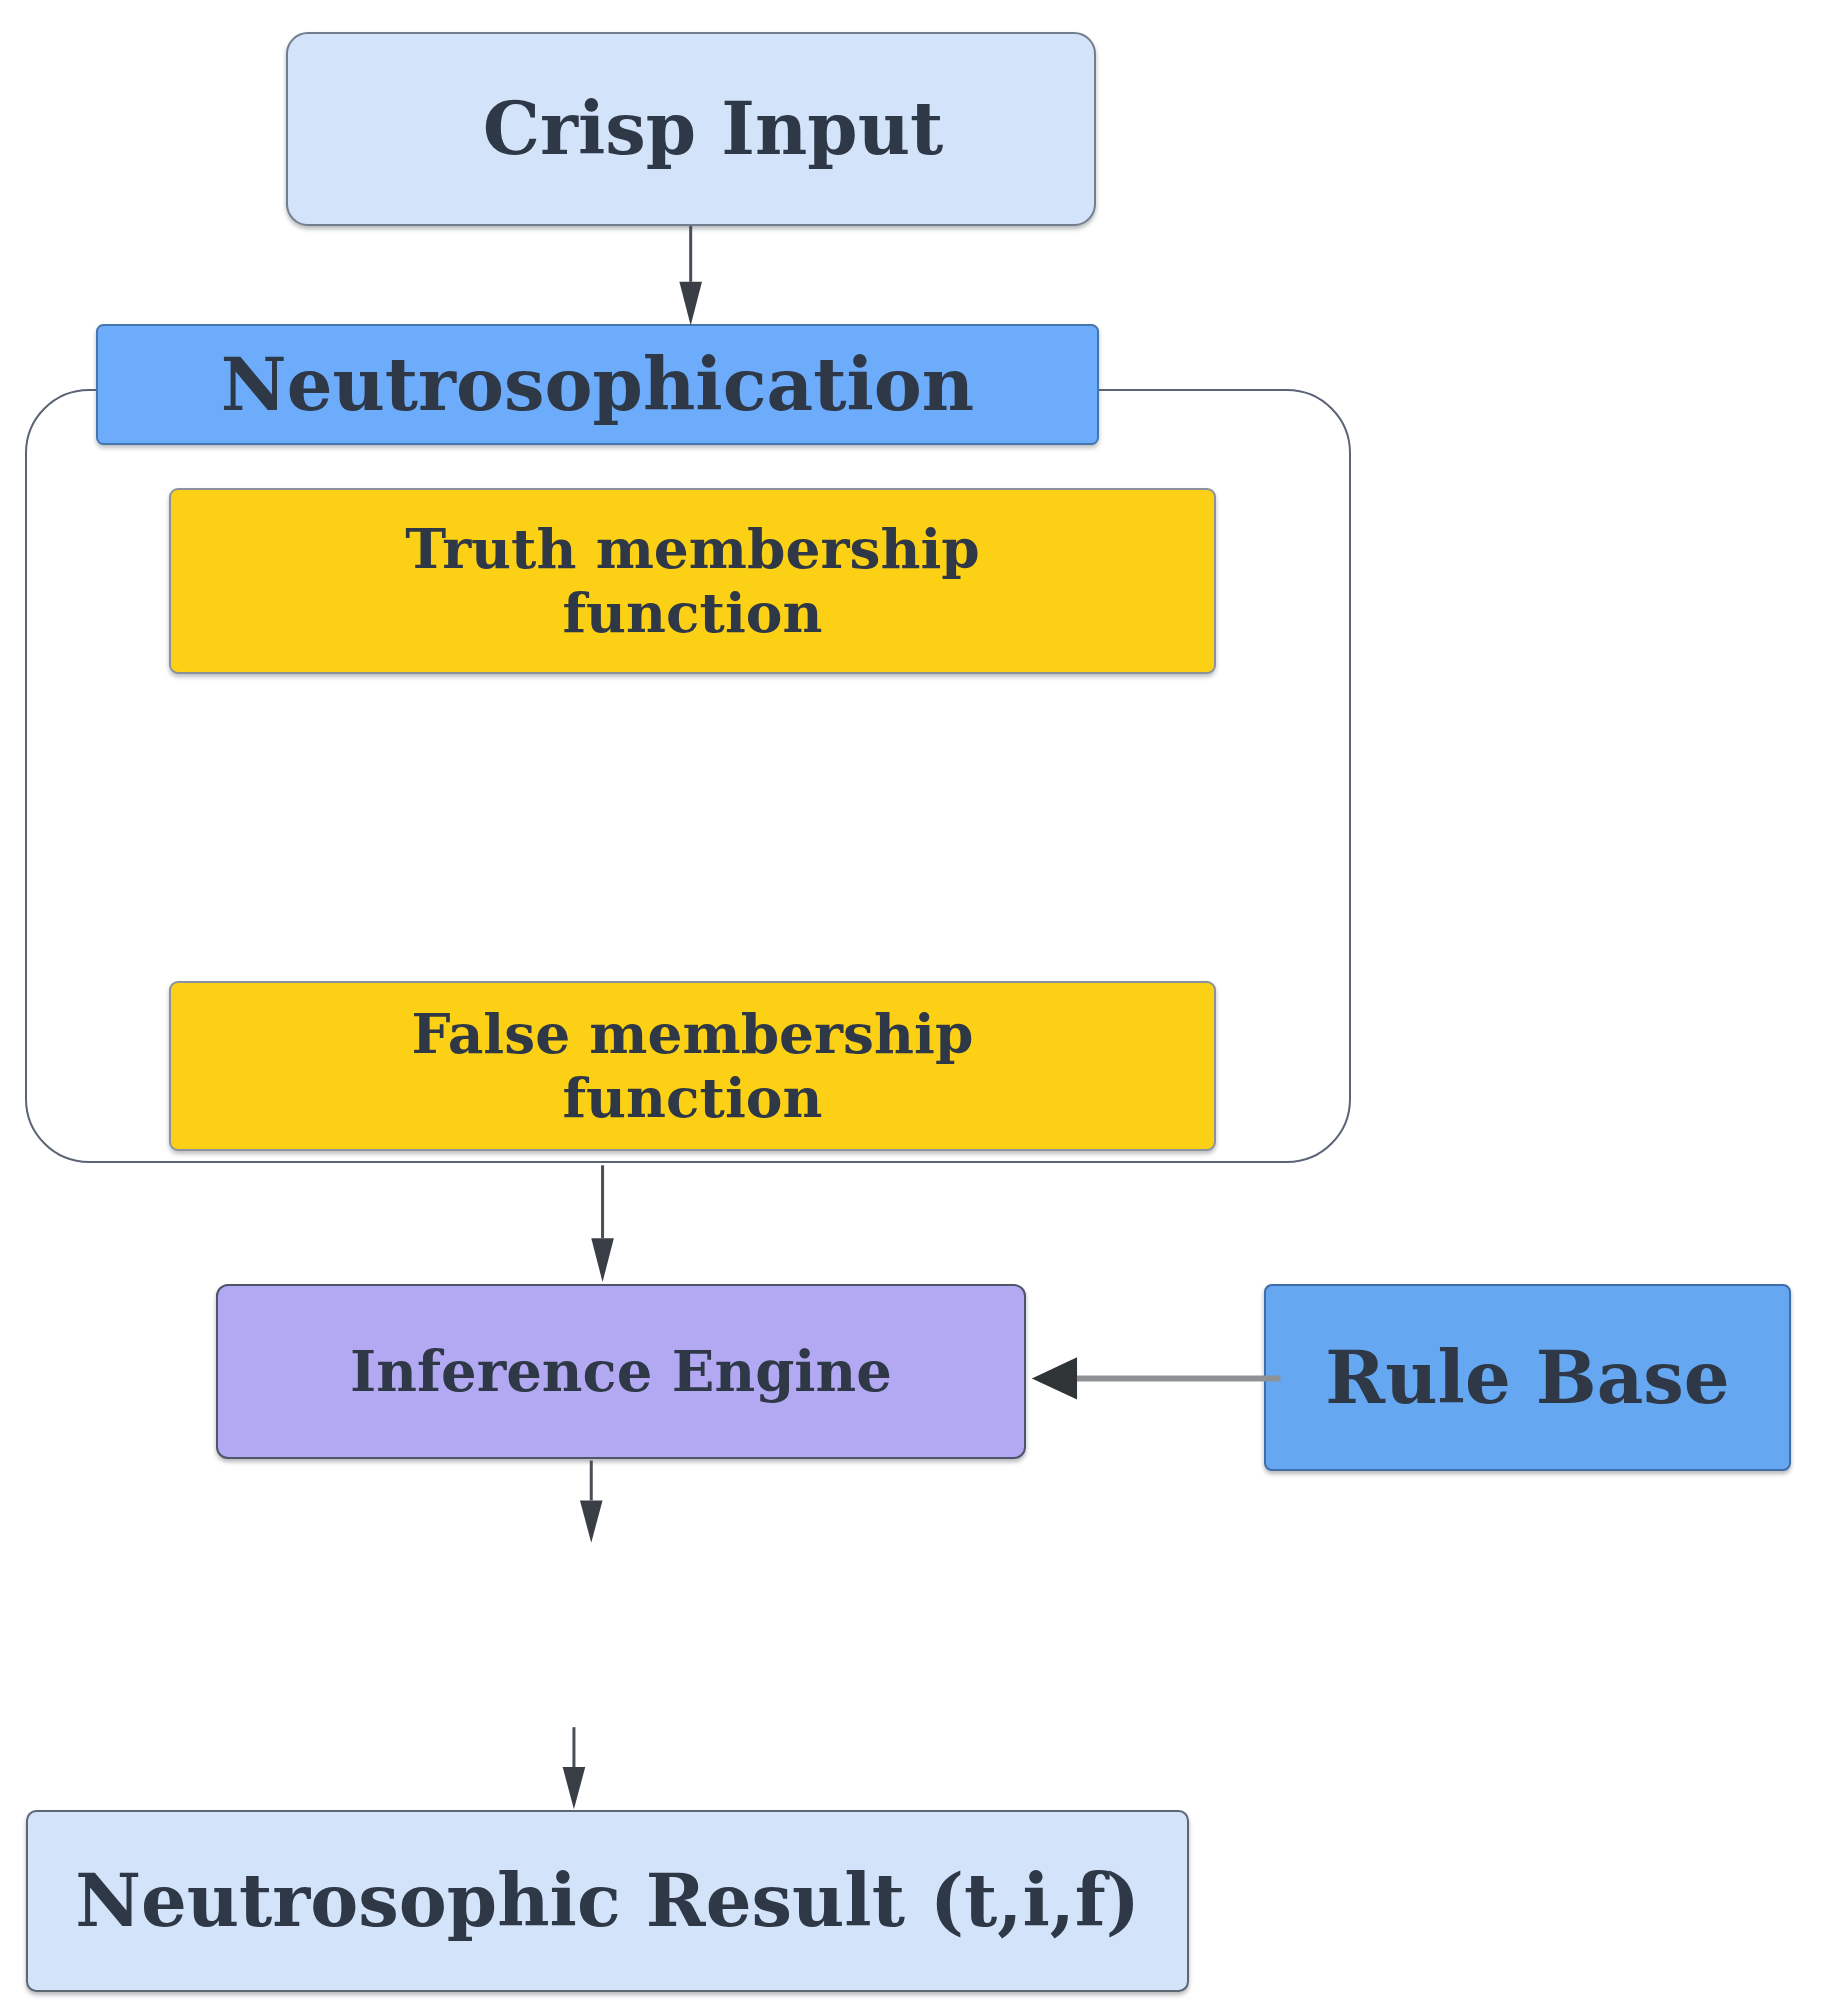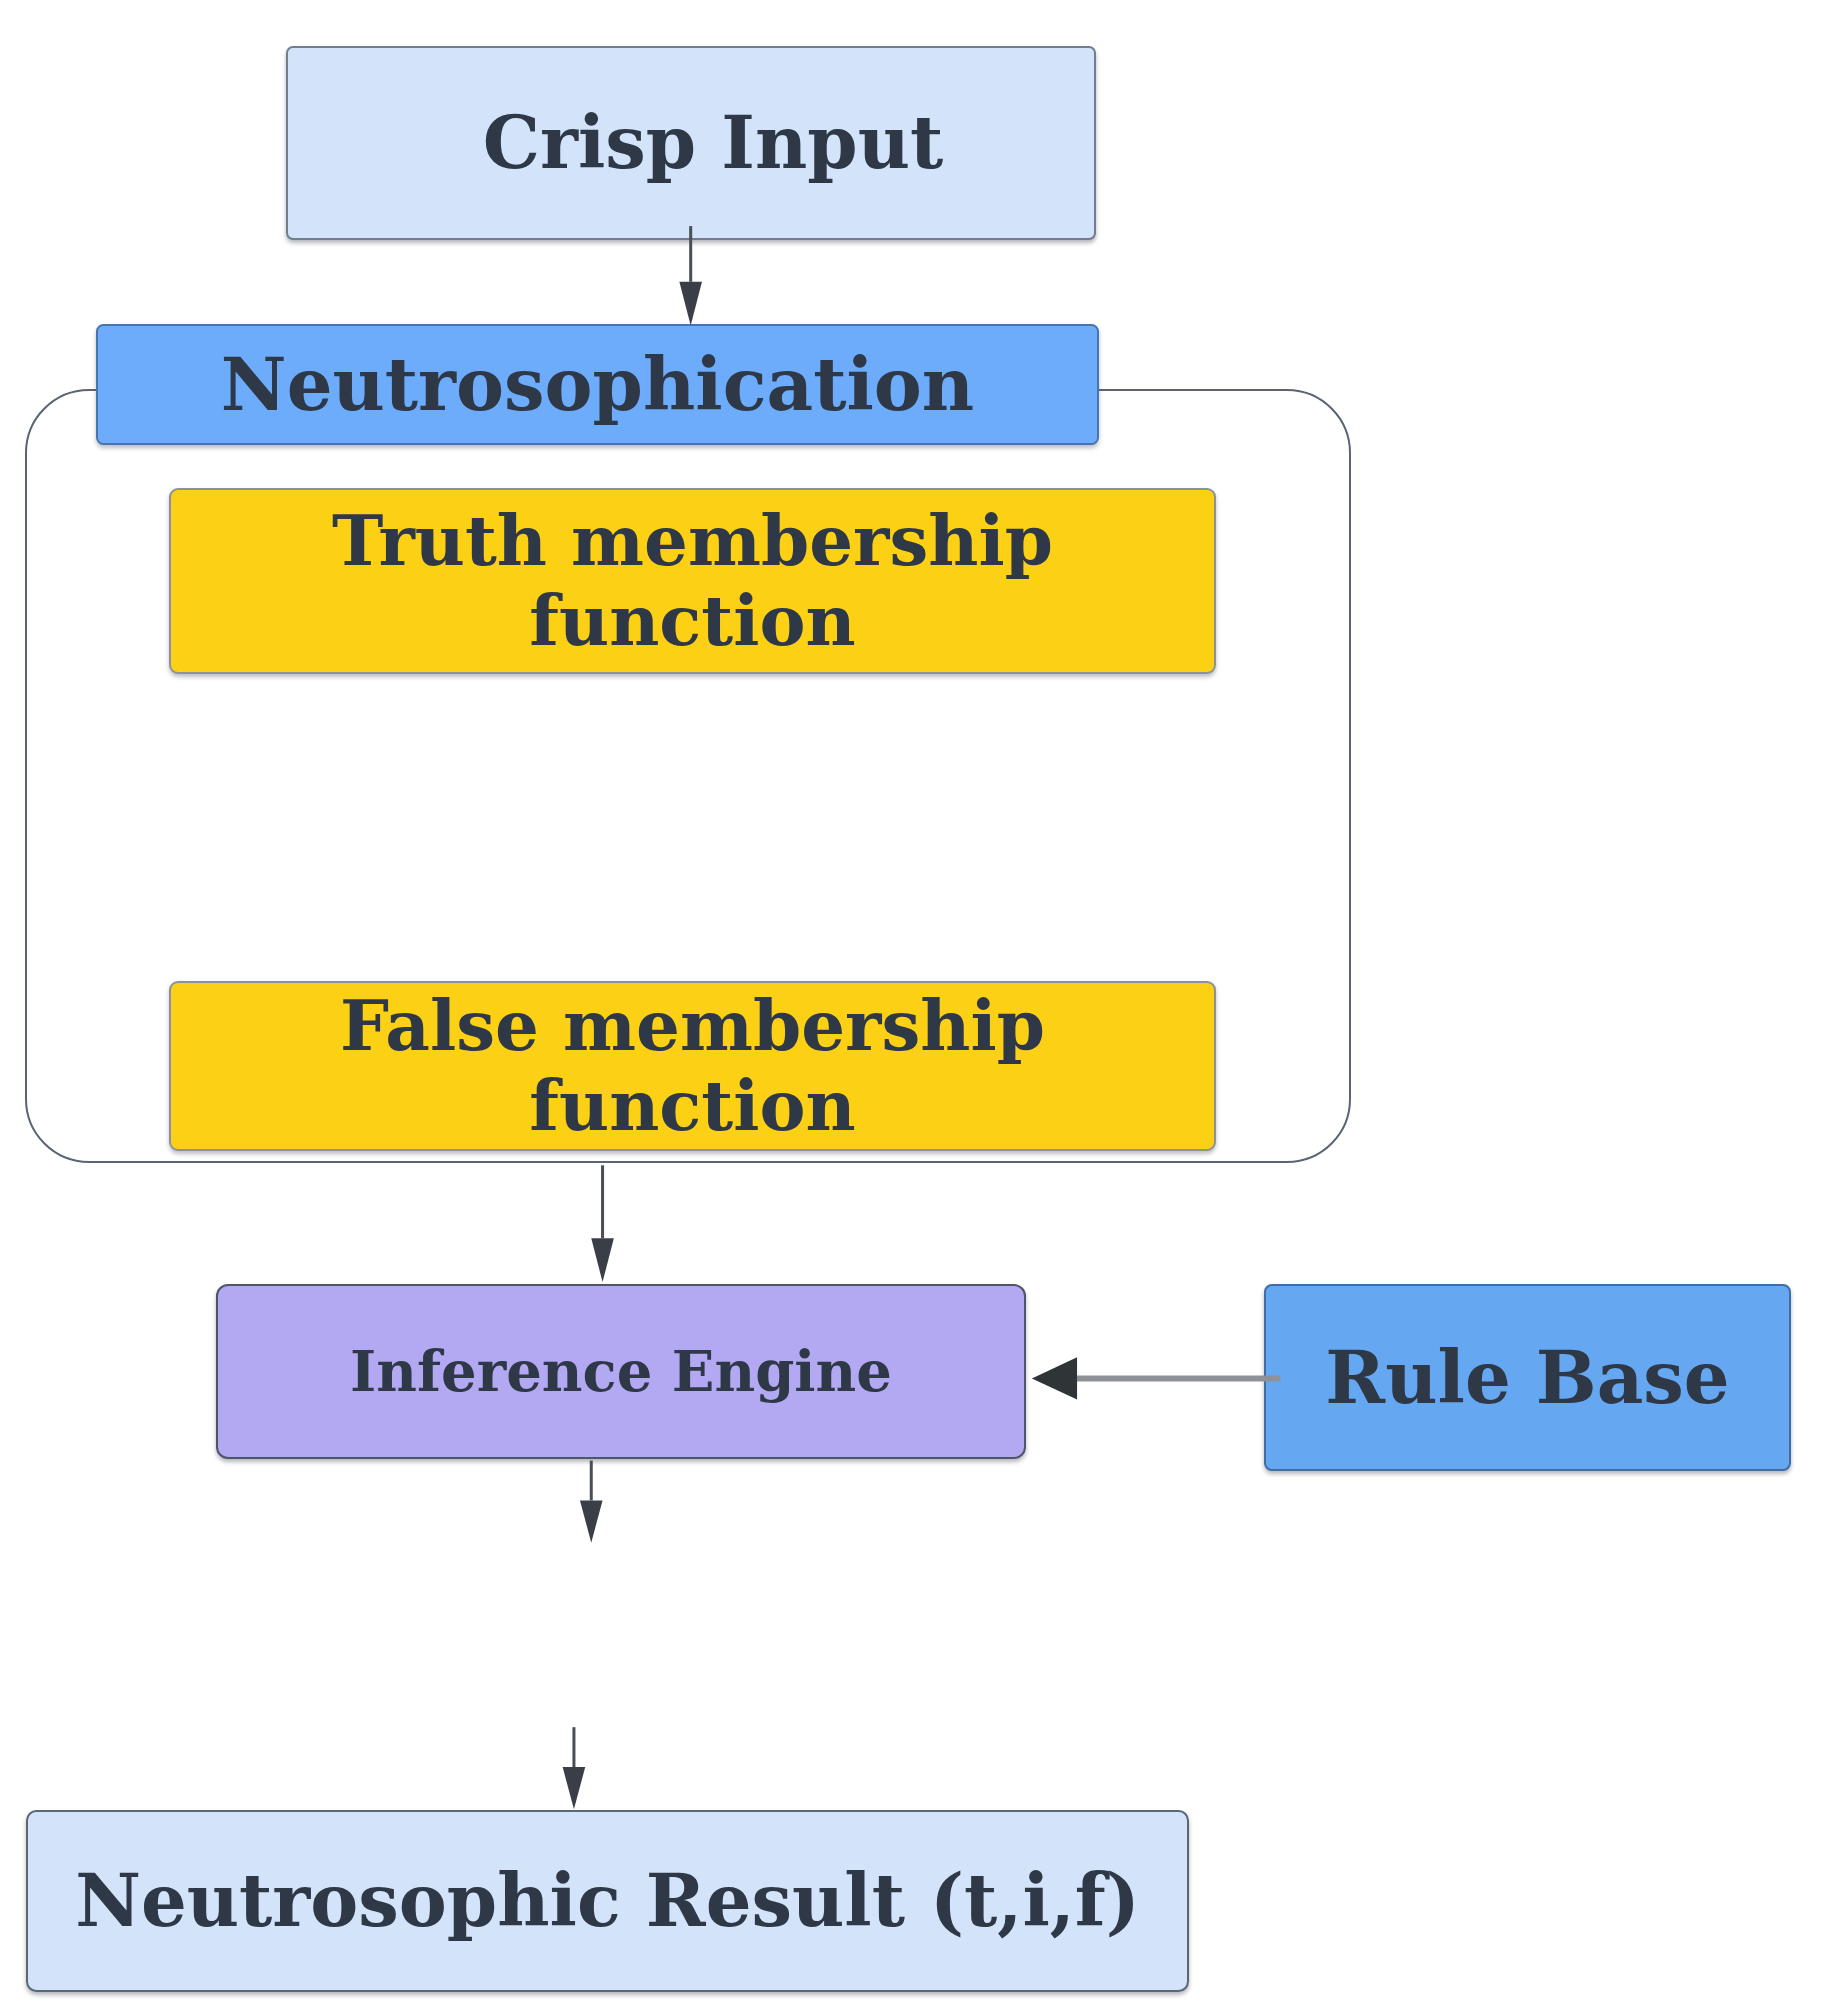--- a/index.html
+++ b/index.html
@@ -17,22 +17,22 @@
     font-weight:700;
     color:#2f3846;
     box-sizing:border-box;
   }
   .node .label{
     white-space:pre-line;
     line-height:1.16;
   }
   
   .n-crisp{
-    left:286px;top:46px;width:810px;height:194px;
-    background:#d2e3fa;border:2.3px solid #727e8e;border-radius:7px;
+    left:286px;top:32px;width:810px;height:194px;
+    background:#d2e3fa;border:2.3px solid #727e8e;border-radius:22px;
     font-size:72px;
     box-shadow:0 3px 4.5px rgba(90,95,105,.45);
     padding-left:44px;
   }
   .n-bar{
     left:96px;top:324px;width:1003px;height:121px;
     background:#6cacfb;border:2.3px solid #4676ae;border-radius:7.5px;
     font-size:72px;
     z-index:3;
     box-shadow:0 3px 4.5px rgba(90,95,105,.40);
@@ -40,21 +40,21 @@
   .n-group{
     position:absolute;
     left:25px;top:389px;width:1326px;height:774px;
     background:#ffffff;border:2.3px solid #5b6475;border-radius:64px;
     box-sizing:border-box;
     z-index:1;
   }
   .n-yellow{
     left:169px;width:1047px;
     background:#fcd015;border:2.3px solid #8b929e;border-radius:9px;
-    font-size:69px;
+    font-size:55px;
     z-index:4;
     box-shadow:0 3px 4.5px rgba(90,95,105,.40);
   }
   .n-truth{top:488px;height:186px;}
   .n-indet{top:725px;height:172px;}
   .n-false{top:981px;height:170px;}
   .n-inference{
     left:216px;top:1284px;width:810px;height:175px;
     background:#b3a9f3;border:2.3px solid #4f5568;border-radius:12px;
     font-size:56px;

